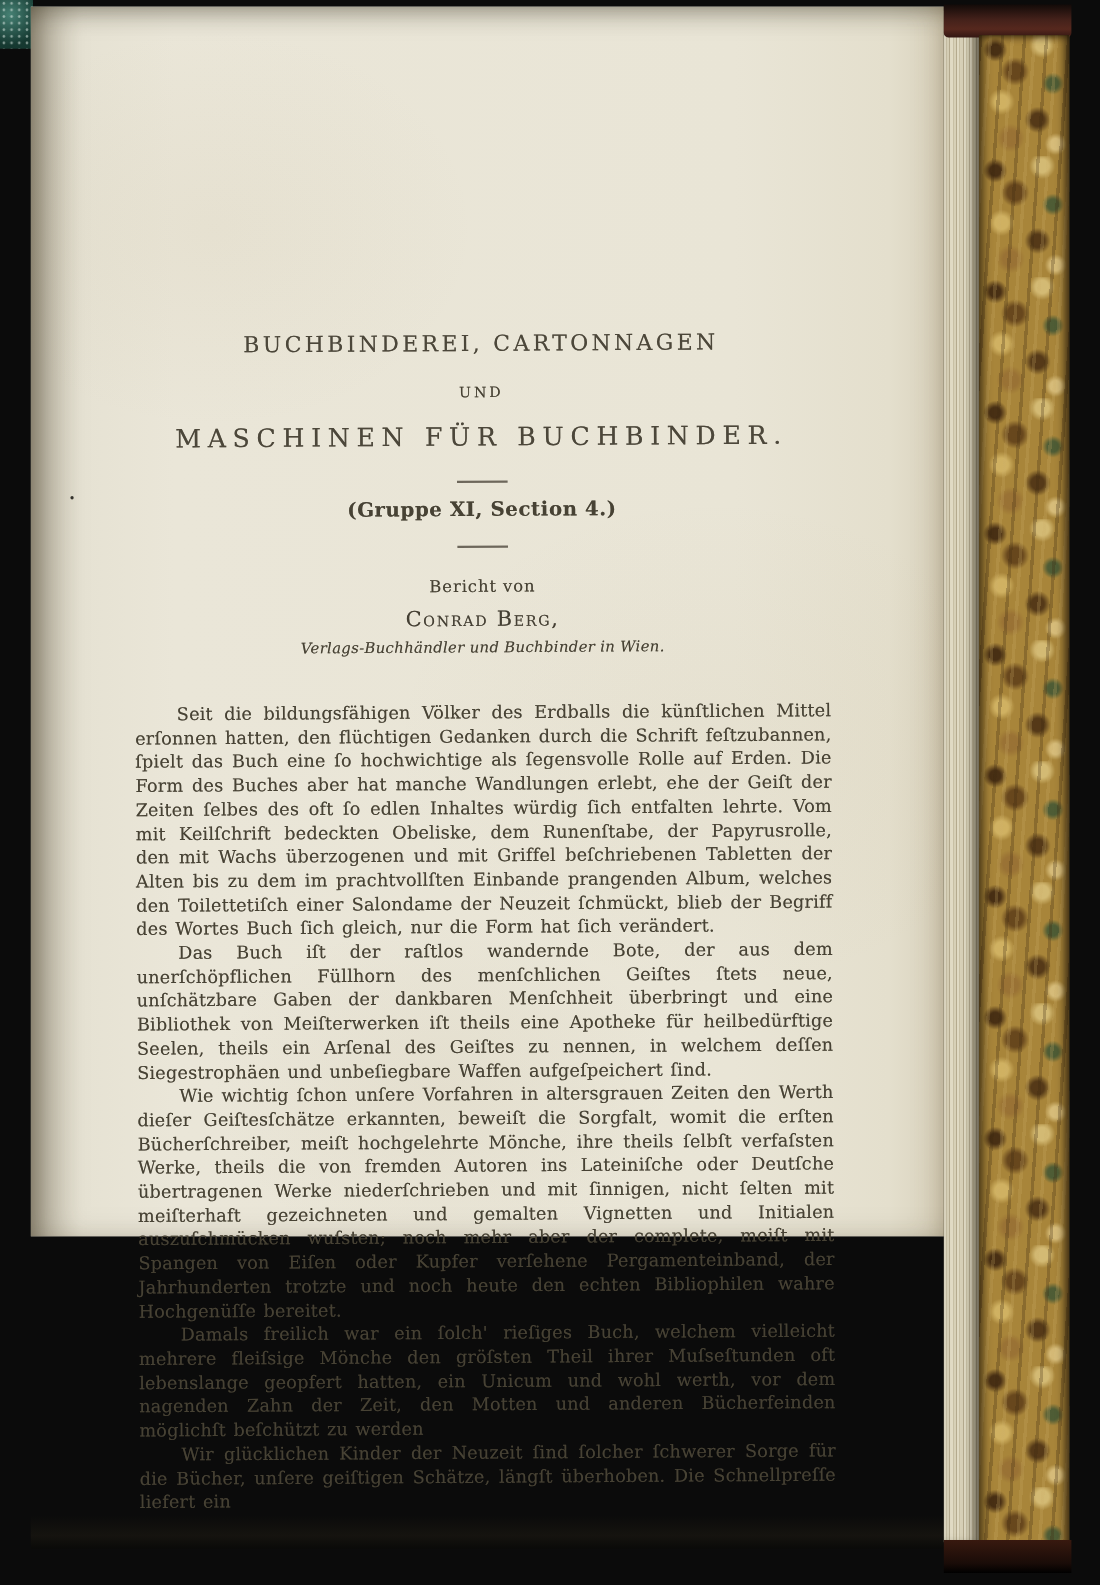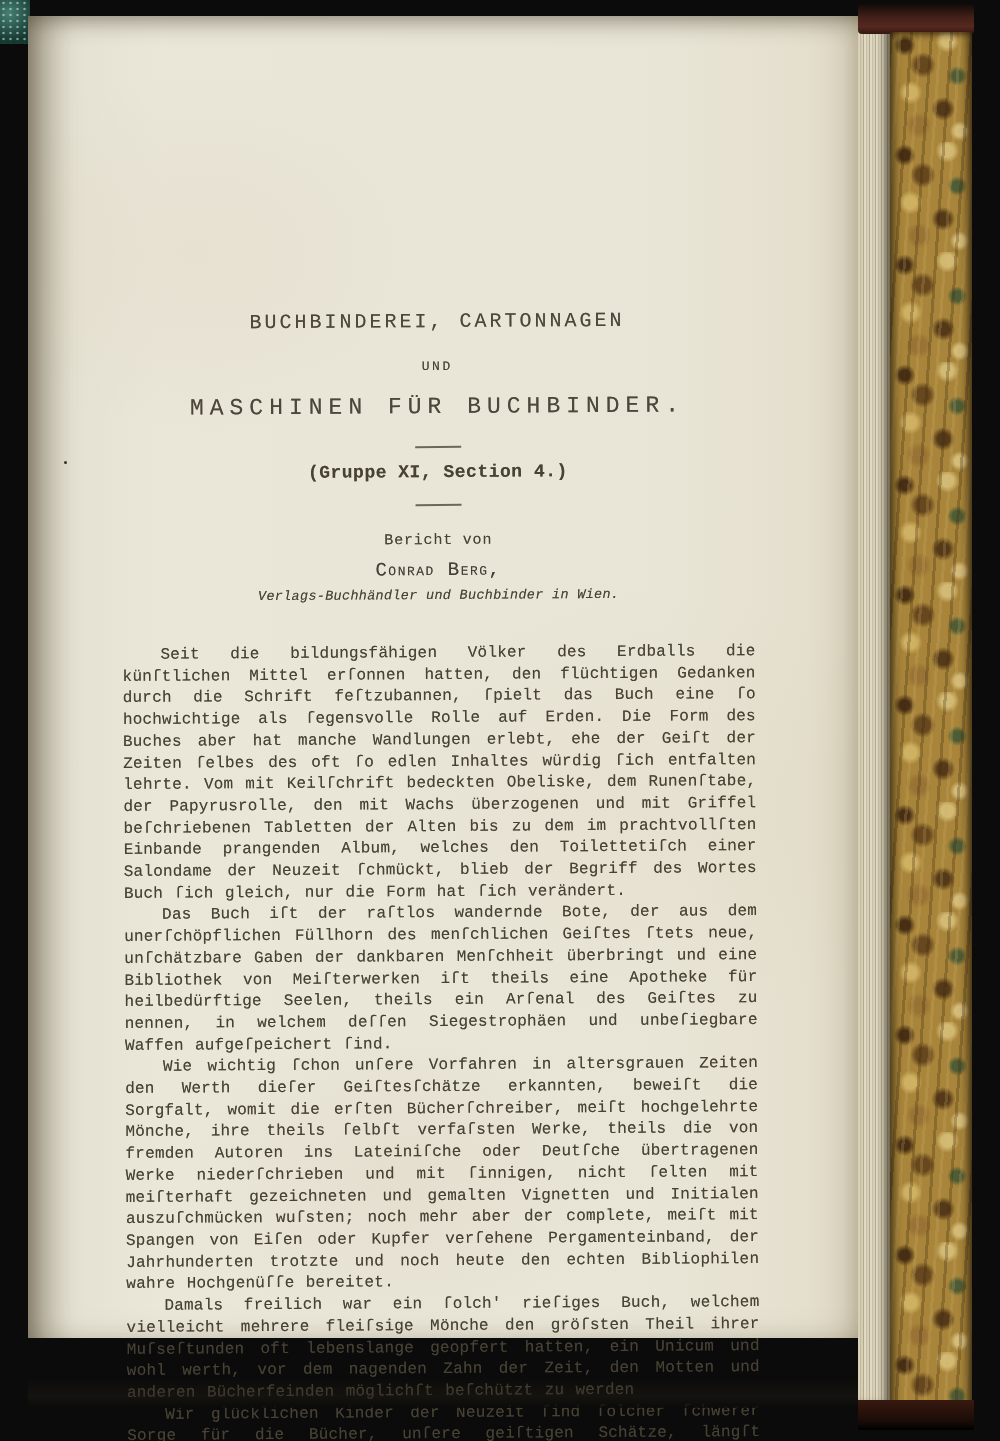--- a/index.html
+++ b/index.html
@@ -6,29 +6,28 @@
   .scan{
     position:relative;
     width:1000px;height:1441px;
     background:#0b0b0b;
     overflow:hidden;
     font-family:"DejaVu Serif","Liberation Serif",serif;
   }
 
   
   .page{
-    position:absolute;left:28px;top:16px;width:830px;height:1322px;
+    position:absolute;left:28px;top:6px;width:830px;height:1118px;
     background:linear-gradient(90deg,
       #c6c0ad 0px,#d9d4c3 16px,#e6e2d3 46px,#eae6d8 130px,
       #e9e5d6 640px,#e4dfcd 780px,#d8d1bc 830px);
     box-shadow:
       inset 28px 0 38px -18px rgba(55,45,28,.55),
       inset -16px 0 26px -14px rgba(120,100,60,.35),
       inset 0 18px 26px -18px rgba(40,35,22,.5);
-    font-family: Liberation Mono, monospace;
   }
   .page-texture{
     position:absolute;inset:0;
     background-image:
       radial-gradient(ellipse 340px 260px at 20% 18%,rgba(176,156,112,.07),transparent 70%),
       radial-gradient(ellipse 420px 320px at 75% 60%,rgba(176,156,112,.06),transparent 70%),
       radial-gradient(ellipse 300px 220px at 45% 88%,rgba(150,130,90,.07),transparent 70%);
   }
 
   

